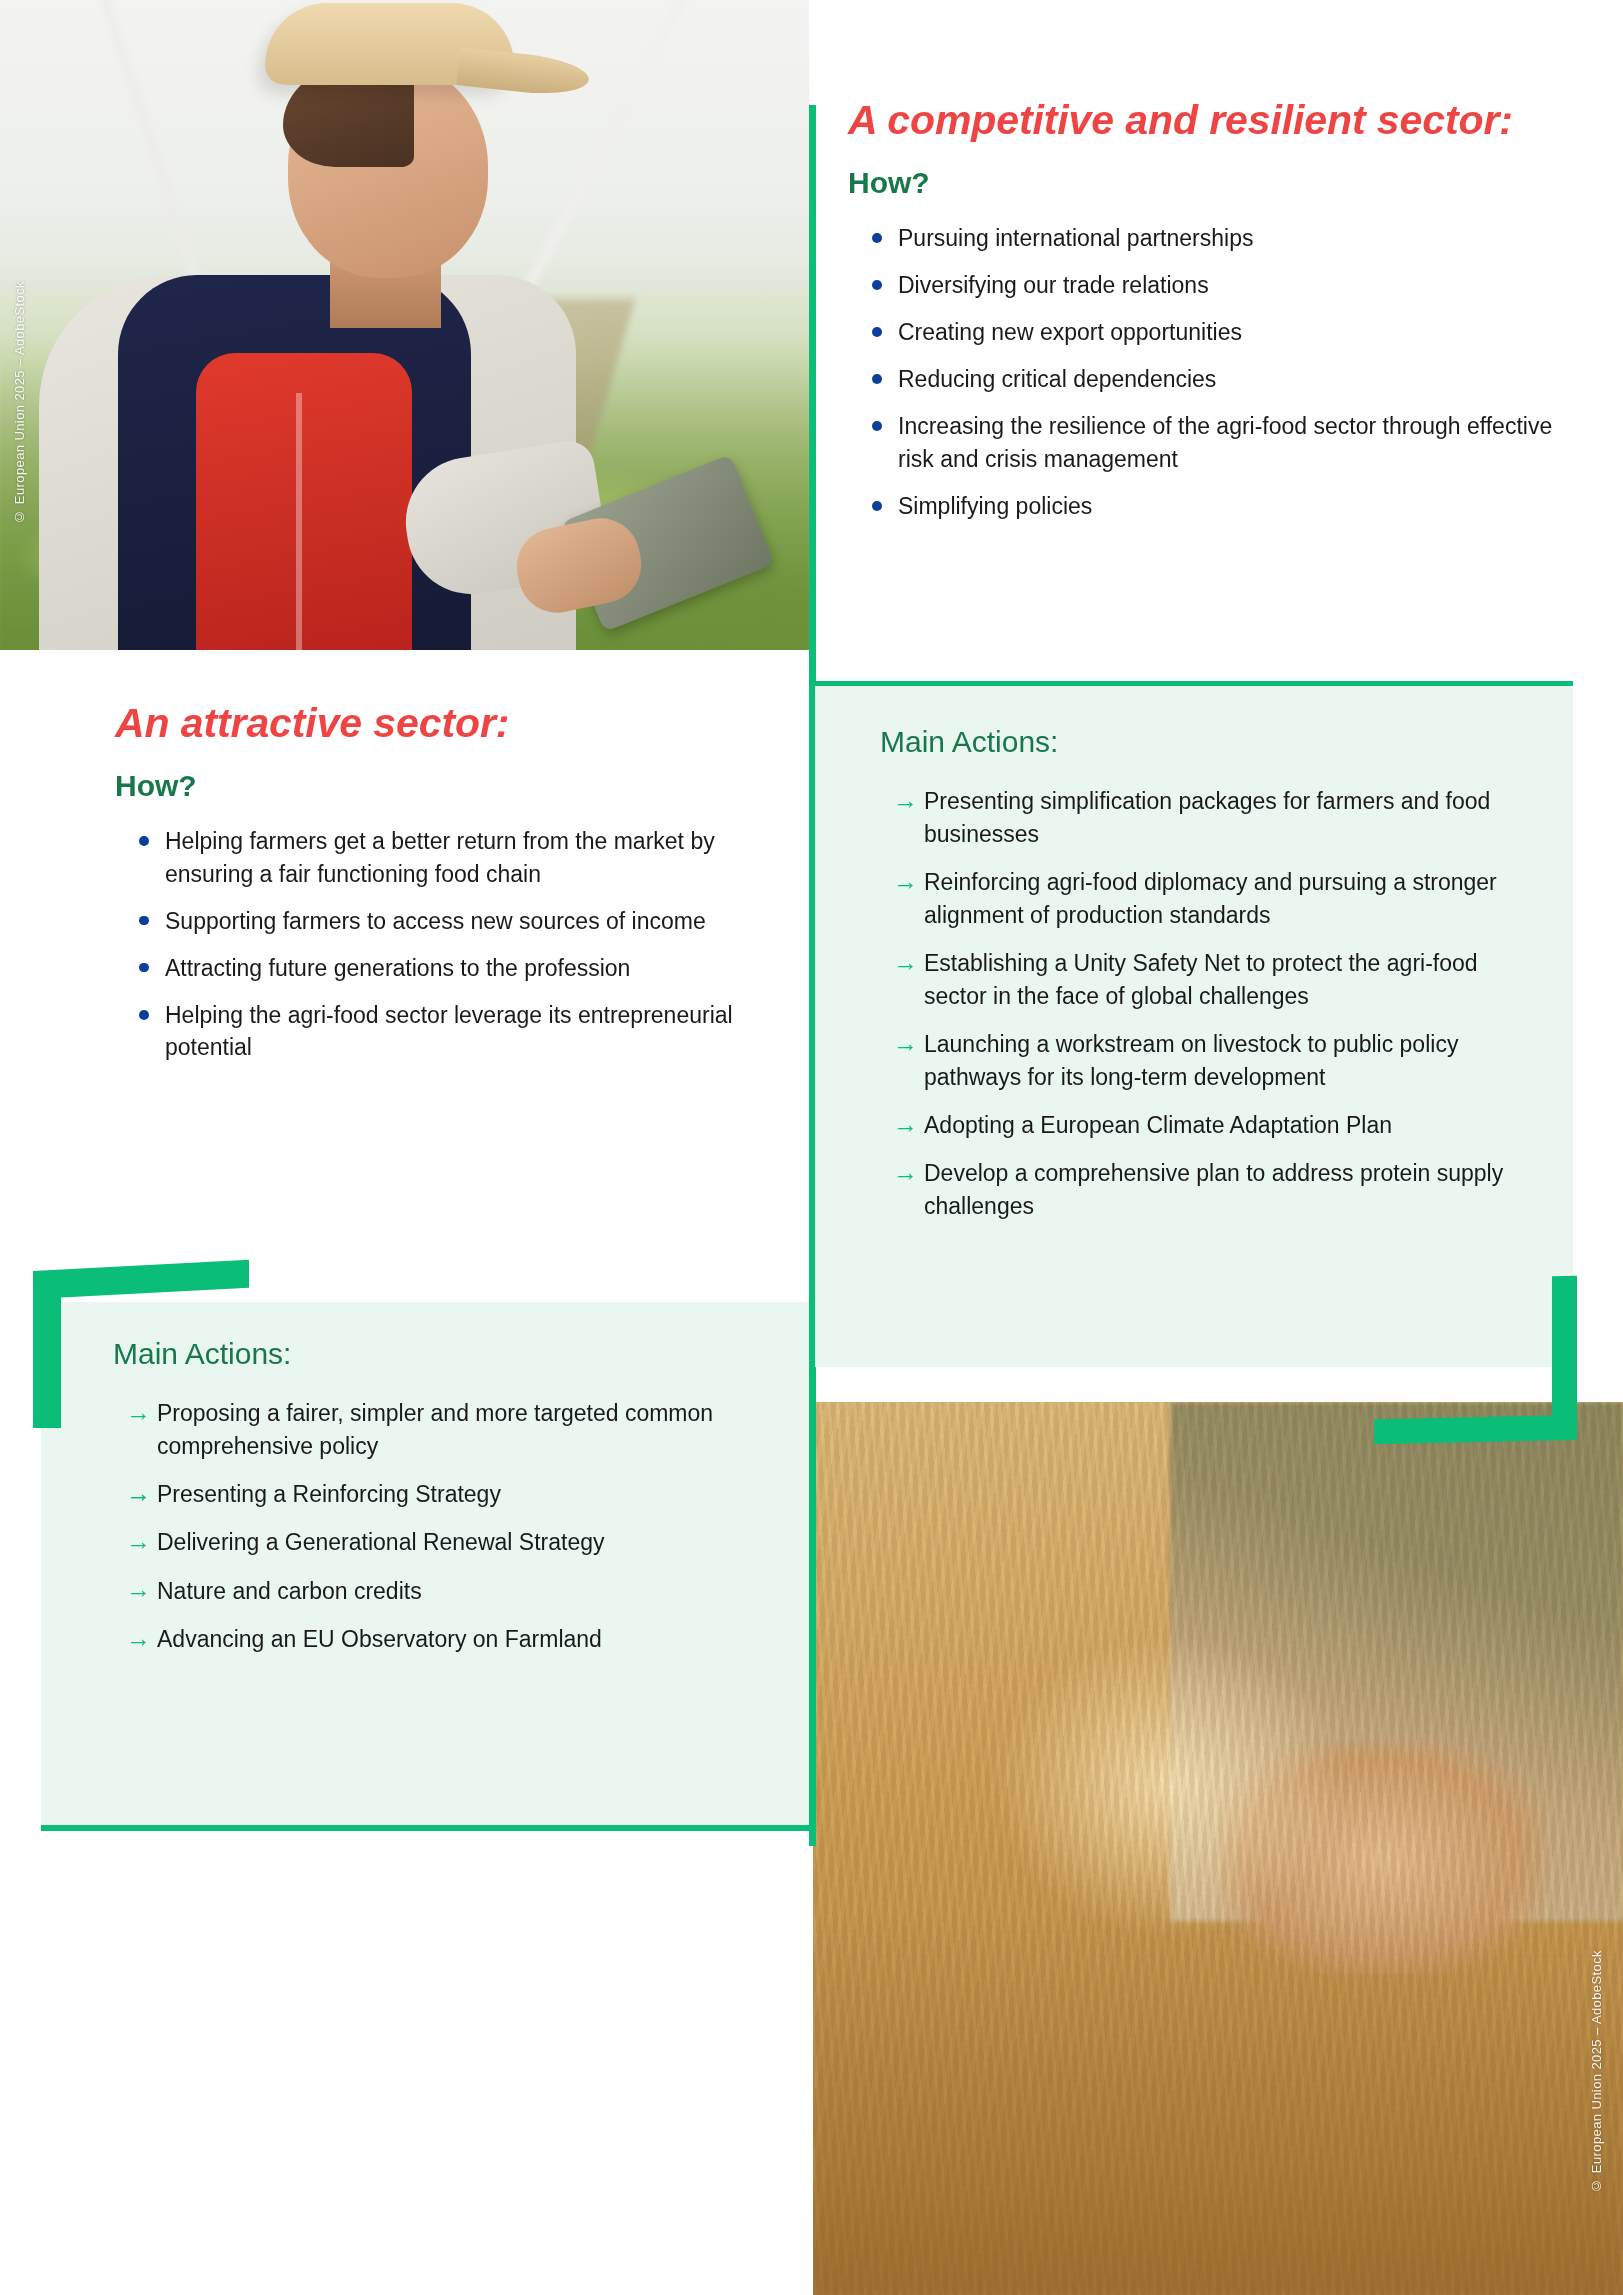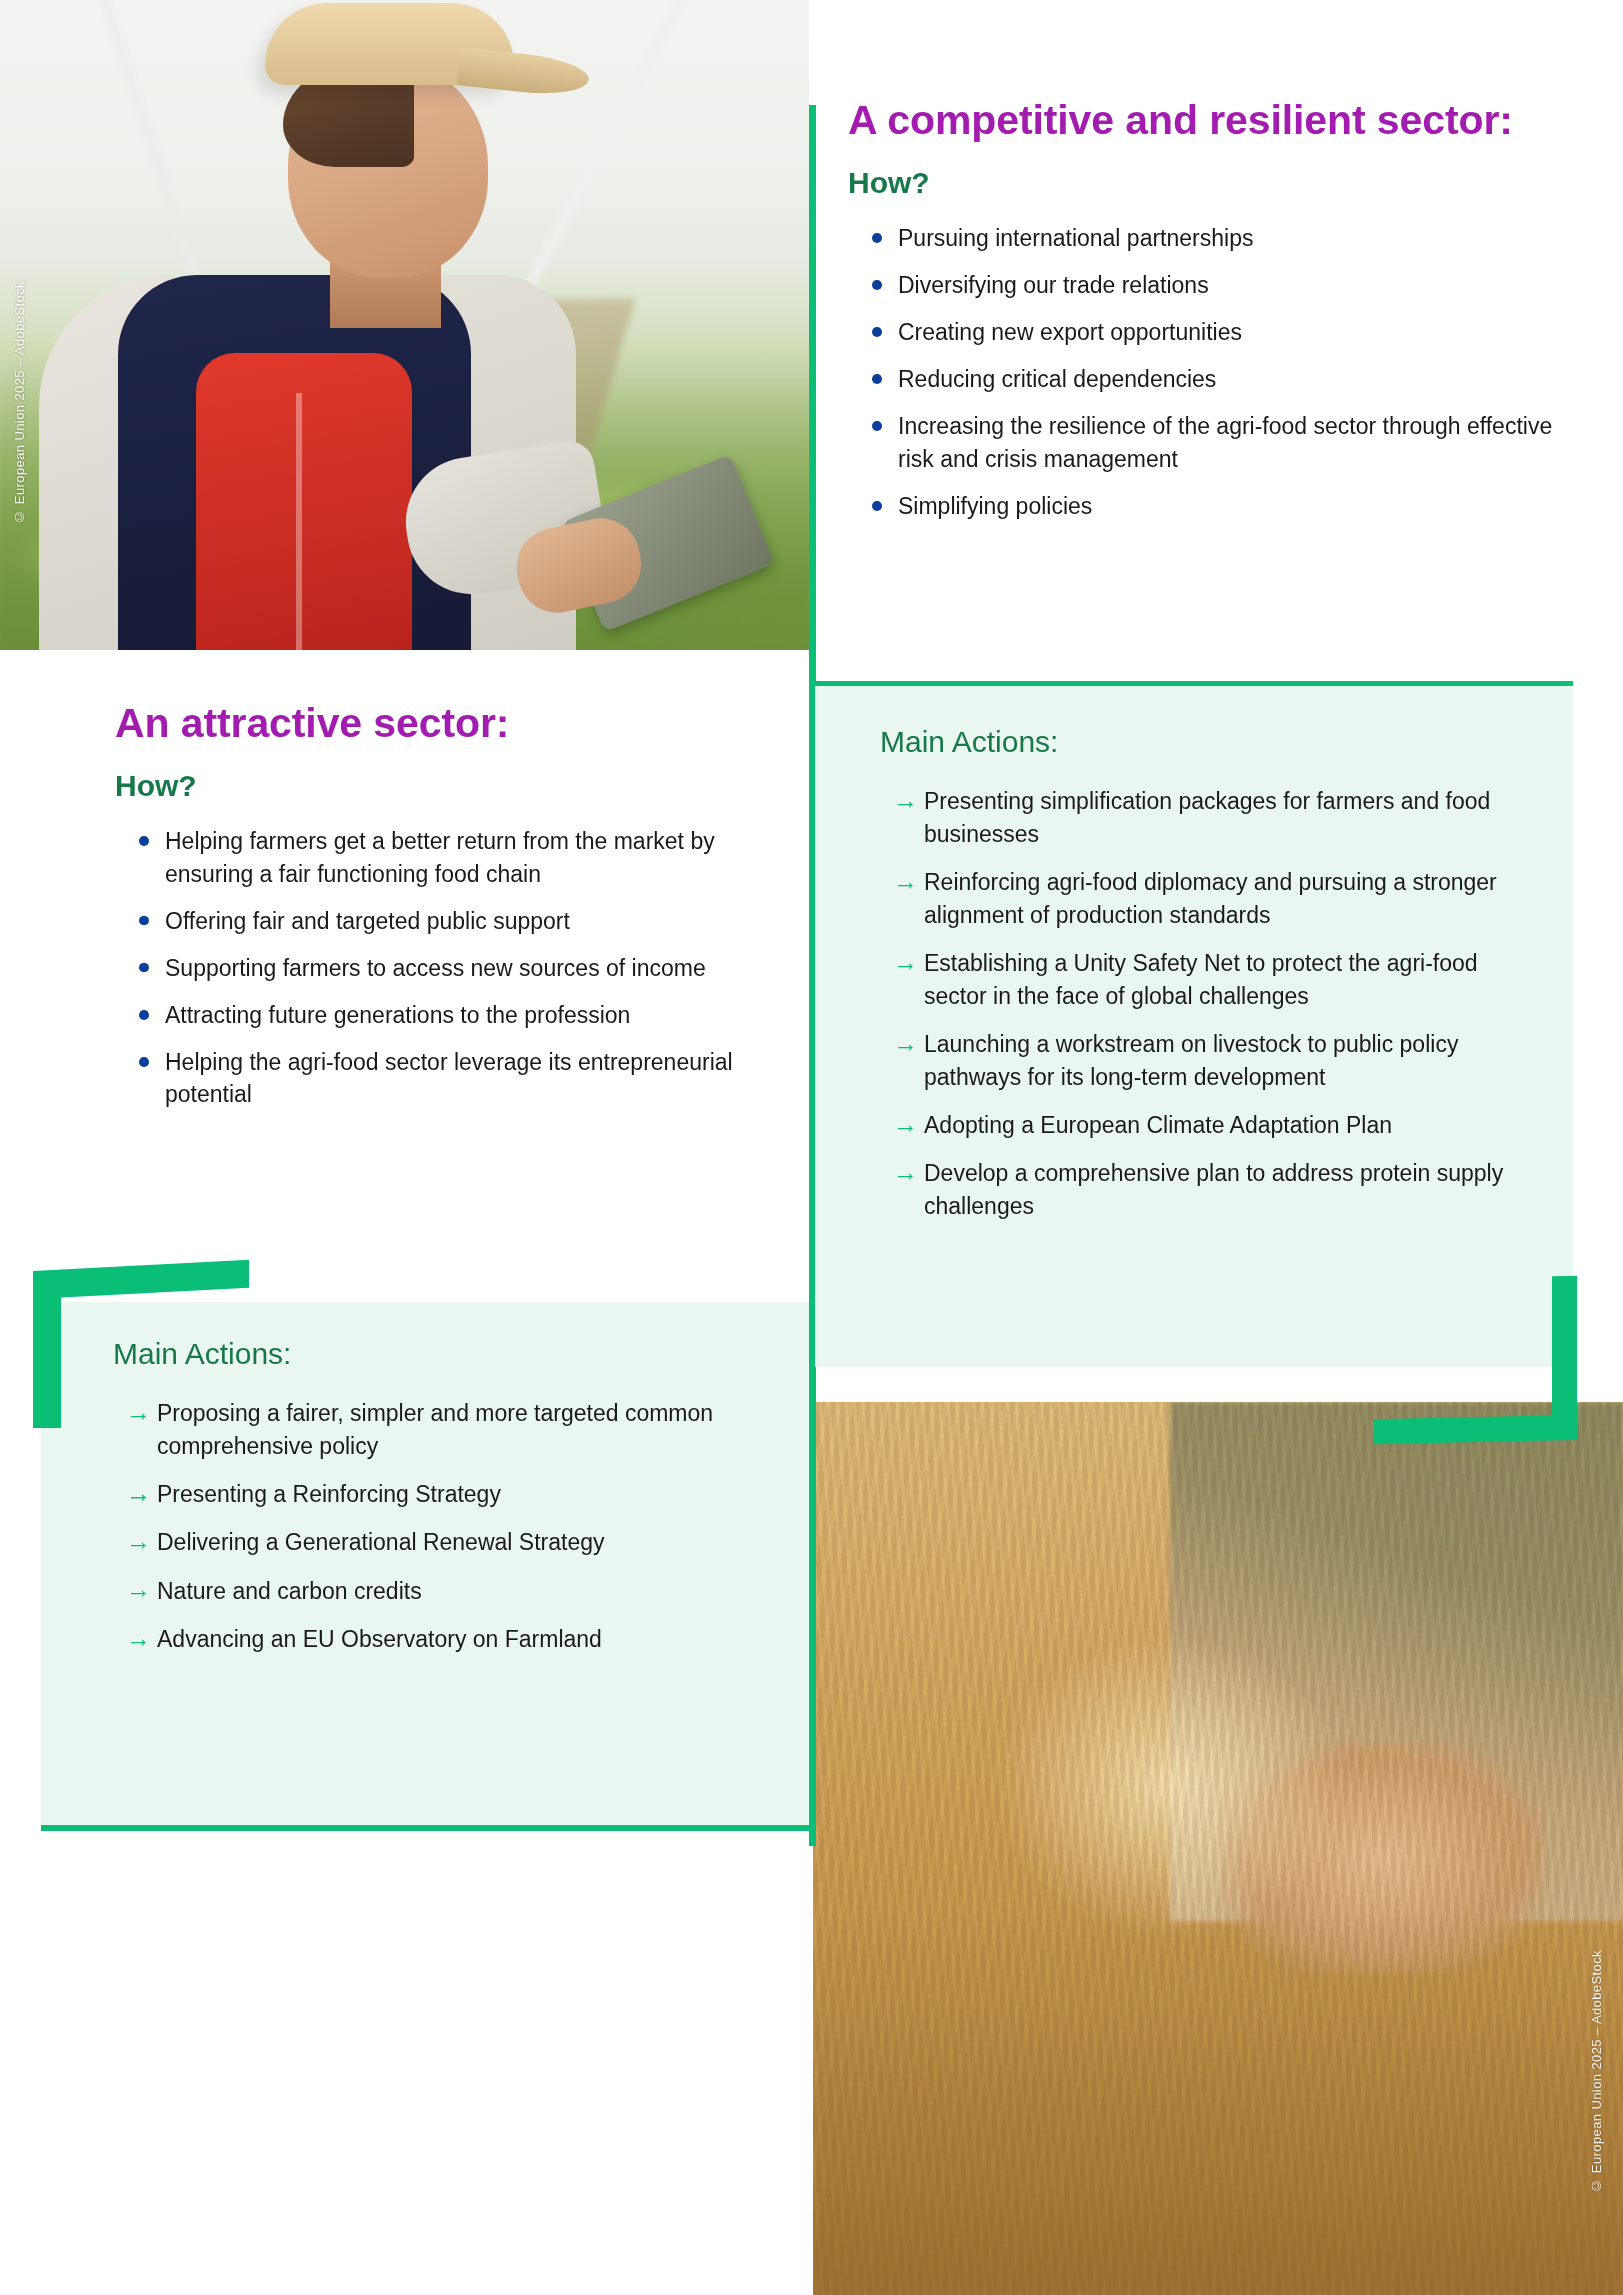--- a/index.html
+++ b/index.html
@@ -93,22 +93,22 @@
 
   
   .v-divider{position:absolute;left:809px;top:105px;width:6.5px;height:1741px;background:#0BBE78;}
   .h-rule-right{position:absolute;left:815px;top:681px;width:758px;height:5.9px;background:#0BBE78;}
 
   
   .col-right{position:absolute;left:848px;top:98px;width:720px;}
   .col-left{position:absolute;left:115px;top:701px;width:694px;}
 
   h1.sec-title{
-    font-size:41px;line-height:1.12;font-weight:bold;color:#a21caf;
-    margin:0 0 22px 0;letter-spacing:-0.1px;
+    font-size:41px;line-height:1.12;font-weight:bold;color:#ef4444;
+    margin:0 0 22px 0;letter-spacing:-0.1px;font-style:italic;
   }
   h2.how{
     font-size:30px;font-weight:bold;color:#17794A;margin:0 0 22px 0;
   }
   h2.main-actions{
     font-size:30px;font-weight:normal;color:#17794A;margin:0 0 26px 0;
   }
 
   ul.blist{list-style:none;margin:0;padding:0 0 0 50px;}
   ul.blist li{
@@ -259,24 +259,20 @@
 <div class="col-left">
   <h1 class="sec-title">An attractive sector:</h1>
   <h2 class="how">How?</h2>
   <ul class="blist">
     <li>
       <span class="dot"></span>
       <span>Helping farmers get a better return from the market by ensuring a fair functioning food chain</span>
     </li>
     <li>
       <span class="dot"></span>
-      <span>Offering fair and targeted public support</span>
-    </li>
-    <li>
-      <span class="dot"></span>
       <span>Supporting farmers to access new sources of income</span>
     </li>
     <li>
       <span class="dot"></span>
       <span>Attracting future generations to the profession</span>
     </li>
     <li>
       <span class="dot"></span>
       <span>Helping the agri-food sector leverage its entrepreneurial potential</span>
     </li>

